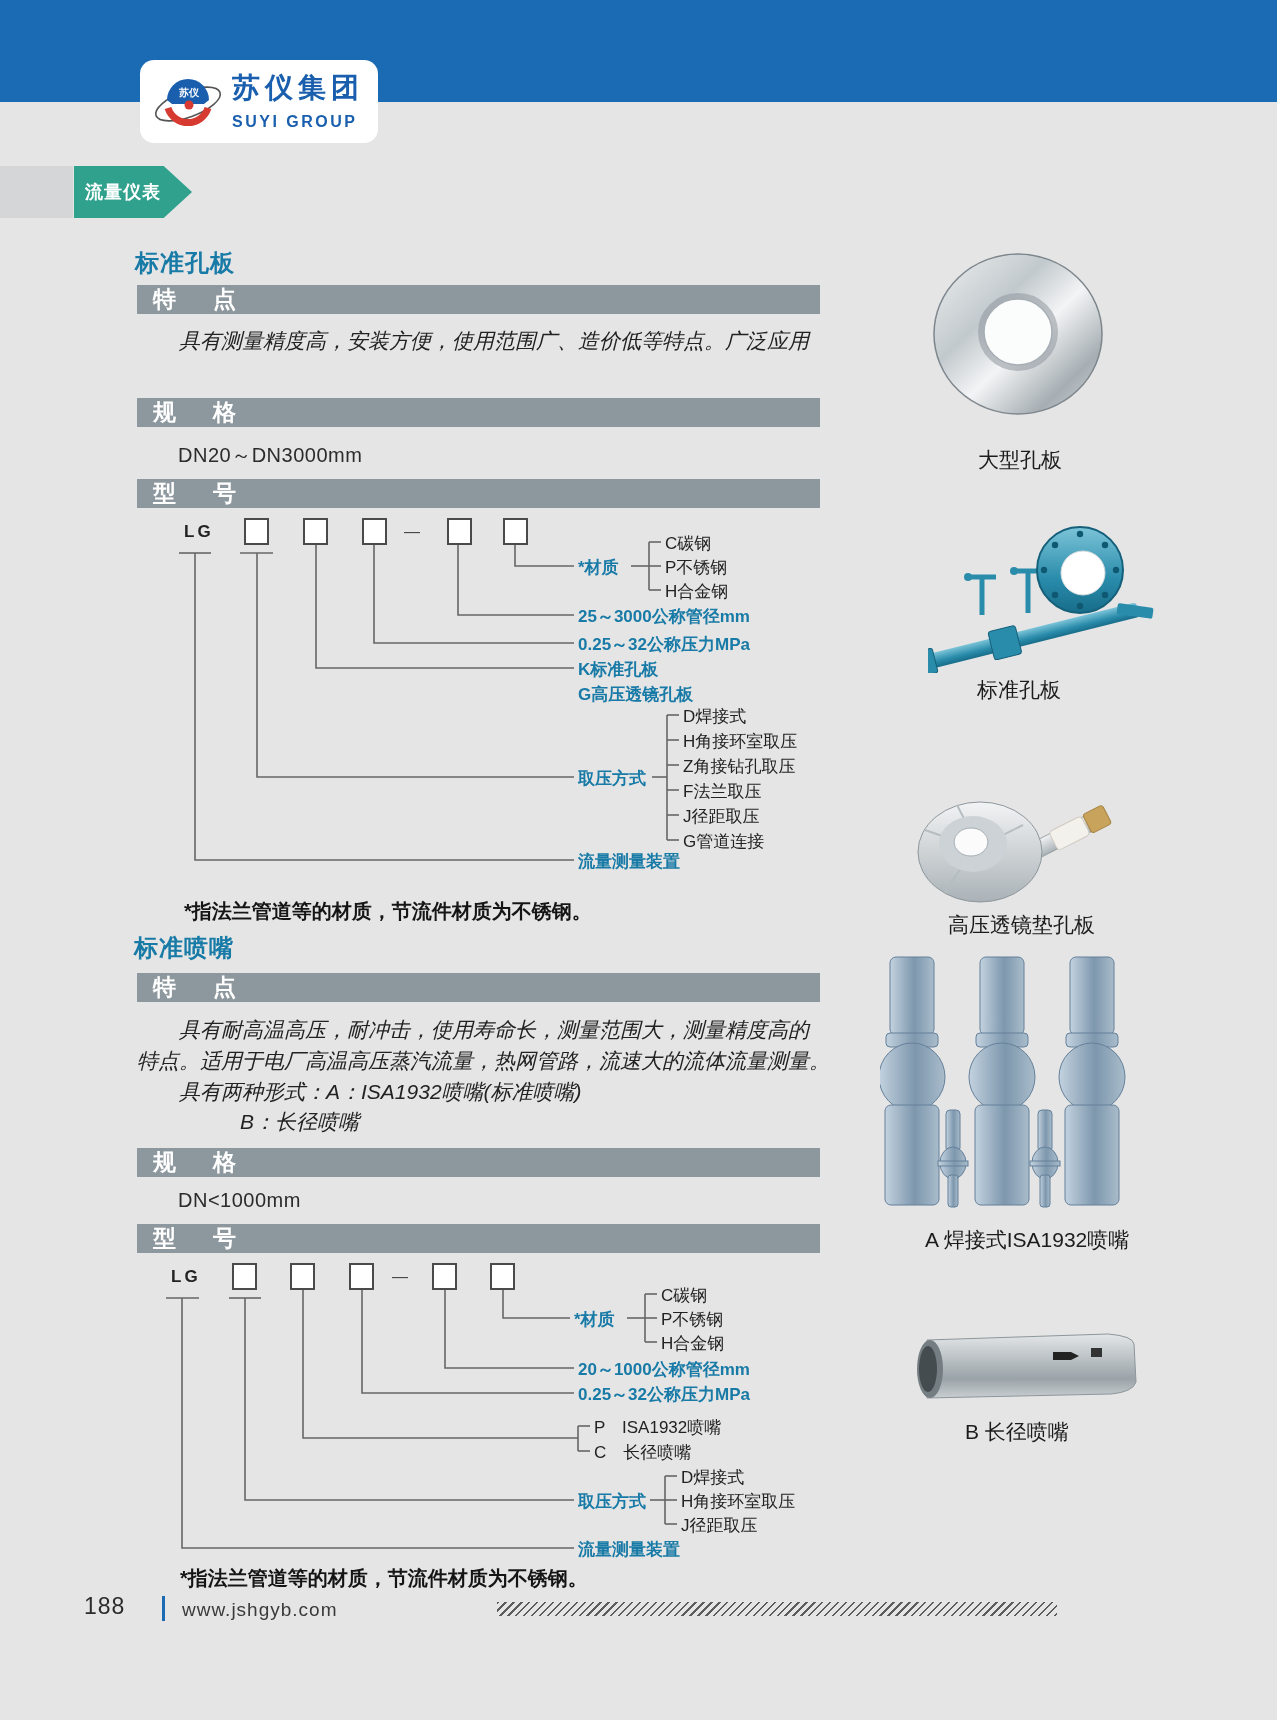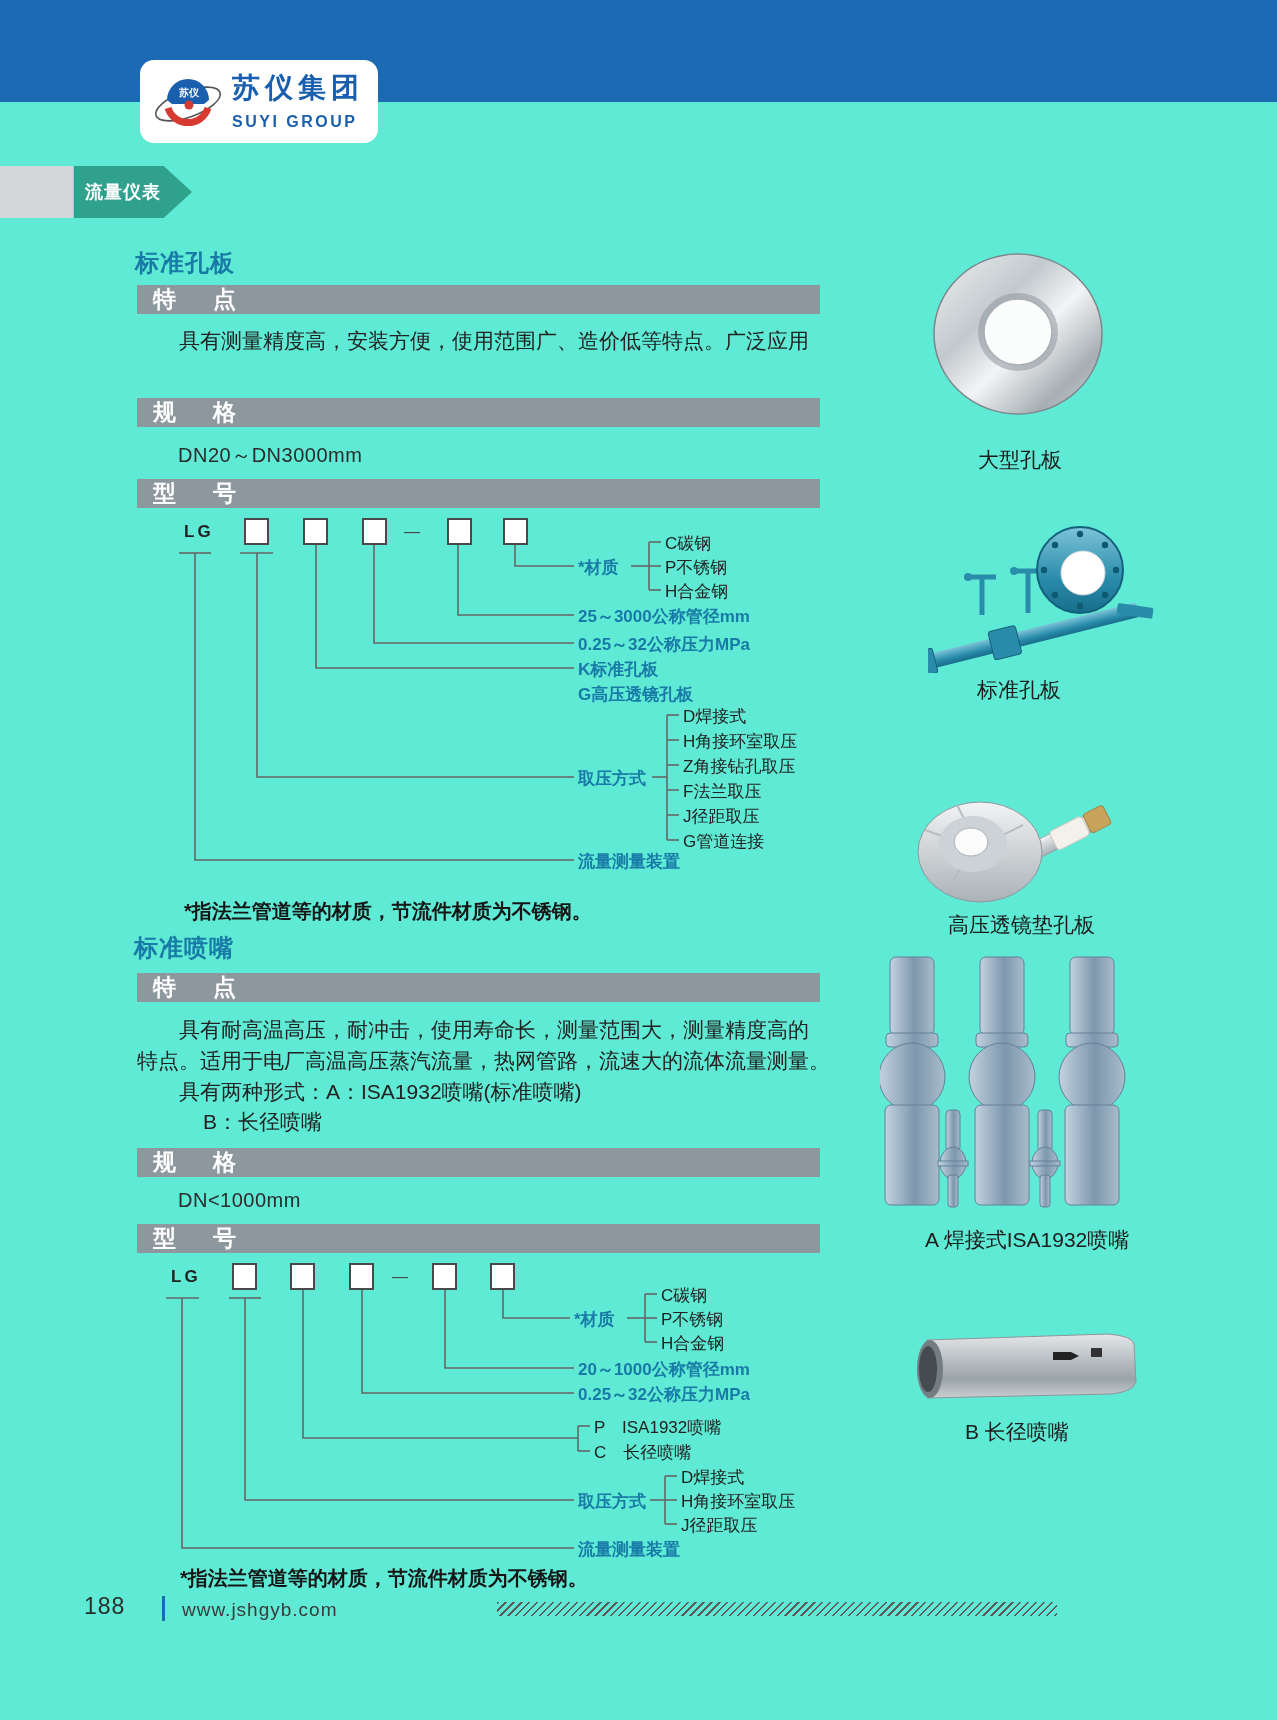--- a/index.html
+++ b/index.html
@@ -1,34 +1,34 @@
 <!DOCTYPE html>
 <html><head>
 <meta charset="utf-8">
 <style>
   html,body{margin:0;padding:0;background:#fff;}
   body{font-family:"Liberation Sans","DejaVu Sans",sans-serif;}
-  #page{position:relative;width:1277px;height:1720px;background:#5eead4;overflow:hidden;}
+  #page{position:relative;width:1277px;height:1720px;background:#e5e5e5;overflow:hidden;}
 
   
   #topbar{position:absolute;left:0;top:0;width:1277px;height:102px;background:#1b6bb4;}
   #logobox{position:absolute;left:140px;top:60px;width:238px;height:83px;background:#fff;border-radius:14px;display:flex;align-items:center;padding-left:12px;box-sizing:border-box;}
   #logotext{margin-left:8px;}
   #logo-cn{font-size:28px;font-weight:bold;color:#1a5fae;letter-spacing:5px;line-height:30px;}
   #logo-en{font-size:16px;font-weight:bold;color:#1a5fae;letter-spacing:2.5px;line-height:18px;margin-top:10px;}
   #graystrip{position:absolute;left:0;top:166px;width:73px;height:52px;background:#d5d6d8;}
   #cattag{position:absolute;left:74px;top:166px;width:118px;height:52px;background:#2fa18c;
     clip-path:polygon(0 0,76% 0,100% 50%,76% 100%,0 100%);
     color:#fff;font-size:18px;font-weight:bold;line-height:52px;padding-left:11px;box-sizing:border-box;letter-spacing:1px;}
   #pagetitle{position:absolute;left:196px;top:168px;font-size:35px;font-weight:bold;color:#0d7a8e;letter-spacing:2px;white-space:nowrap;}
 
   .heading{position:absolute;font-size:24px;font-weight:bold;color:#187aa6;letter-spacing:1px;white-space:nowrap;}
   .secbar{position:absolute;left:137px;width:683px;height:29px;background:#8d979e;color:#fff;
     font-size:23px;font-weight:bold;line-height:29px;padding-left:16px;letter-spacing:7px;box-sizing:border-box;}
-  .body-line{position:absolute;left:137px;width:690px;font-size:21px;color:#222;white-space:nowrap;}
+  .body-line{position:absolute;left:137px;width:690px;font-size:21px;color:#222;white-space:nowrap;font-style:italic;}
   .spec-text{position:absolute;left:178px;font-size:20px;color:#2b2b2b;letter-spacing:0.5px;}
   .note{position:absolute;font-size:20px;font-weight:bold;color:#151515;white-space:nowrap;}
 
   
   .diagram{position:absolute;left:137px;}
   .diagram svg.lines{position:absolute;left:0;top:0;}
   .diagram svg.lines path{stroke:#666;stroke-width:1.6;fill:none;}
   .mbox{position:absolute;width:25px;height:27px;border:2px solid #4a4a4a;box-sizing:border-box;background:#fff;}
   .lgprefix{position:absolute;font-size:17px;font-weight:bold;color:#222;letter-spacing:3px;}
   .mdash{position:absolute;font-size:16px;color:#444;}
@@ -130,21 +130,21 @@
   </div>
 
   <div class="note" style="left:184px;top:898px;">*指法兰管道等的材质，节流件材质为不锈钢。</div>
 
   <div class="heading" style="left:134px;top:932px;">标准喷嘴</div>
 
   <div class="secbar" style="top:973px;">特　点</div>
   <div class="body-line" style="top:1016px;text-indent:42px;">具有耐高温高压，耐冲击，使用寿命长，测量范围大，测量精度高的</div>
   <div class="body-line" style="top:1047px;">特点。适用于电厂高温高压蒸汽流量，热网管路，流速大的流体流量测量。</div>
   <div class="body-line" style="top:1078px;text-indent:42px;">具有两种形式：A：ISA1932喷嘴(标准喷嘴)</div>
-  <div class="body-line" style="top:1108px;margin-left:66px;">B：长径喷嘴</div>
+  <div class="body-line" style="top:1108px;margin-left:103px;">B：长径喷嘴</div>
 
   <div class="secbar" style="top:1148px;">规　格</div>
   <div class="spec-text" style="top:1189px;">DN&lt;1000mm</div>
 
   <div class="secbar" style="top:1224px;">型　号</div>
 
   <div class="diagram" style="top:1258px;width:683px;height:300px;">
     <svg class="lines" width="683" height="300">
       <path d="M29 40H62"></path>
         <path d="M92 40H124"></path>

